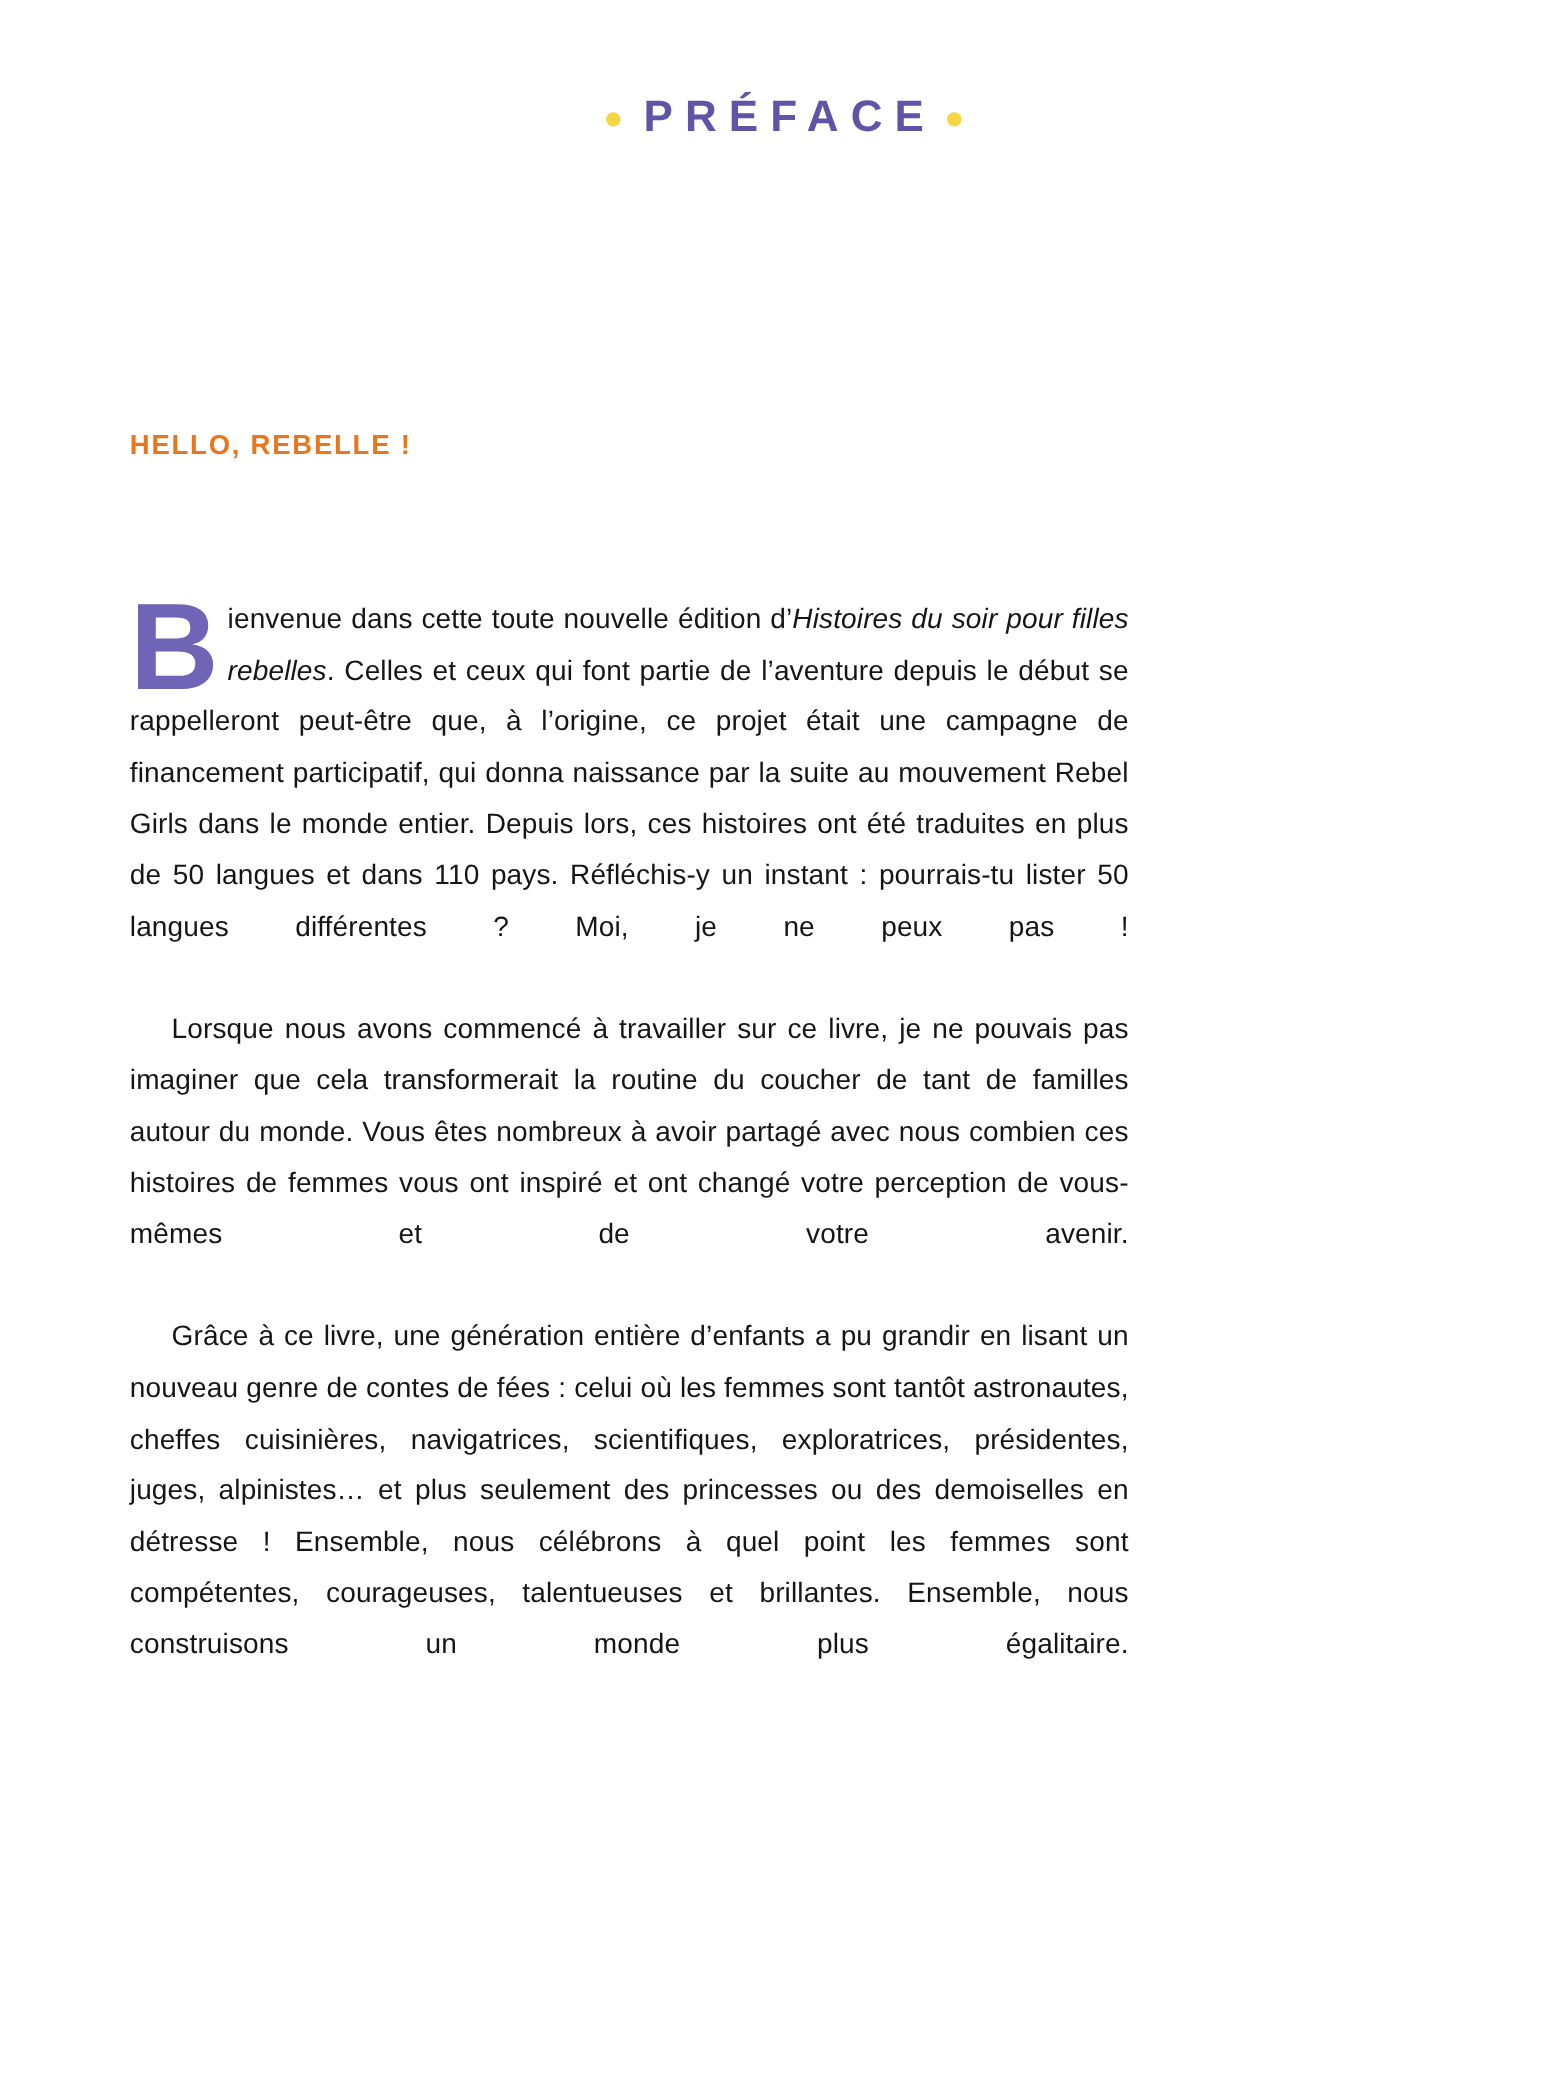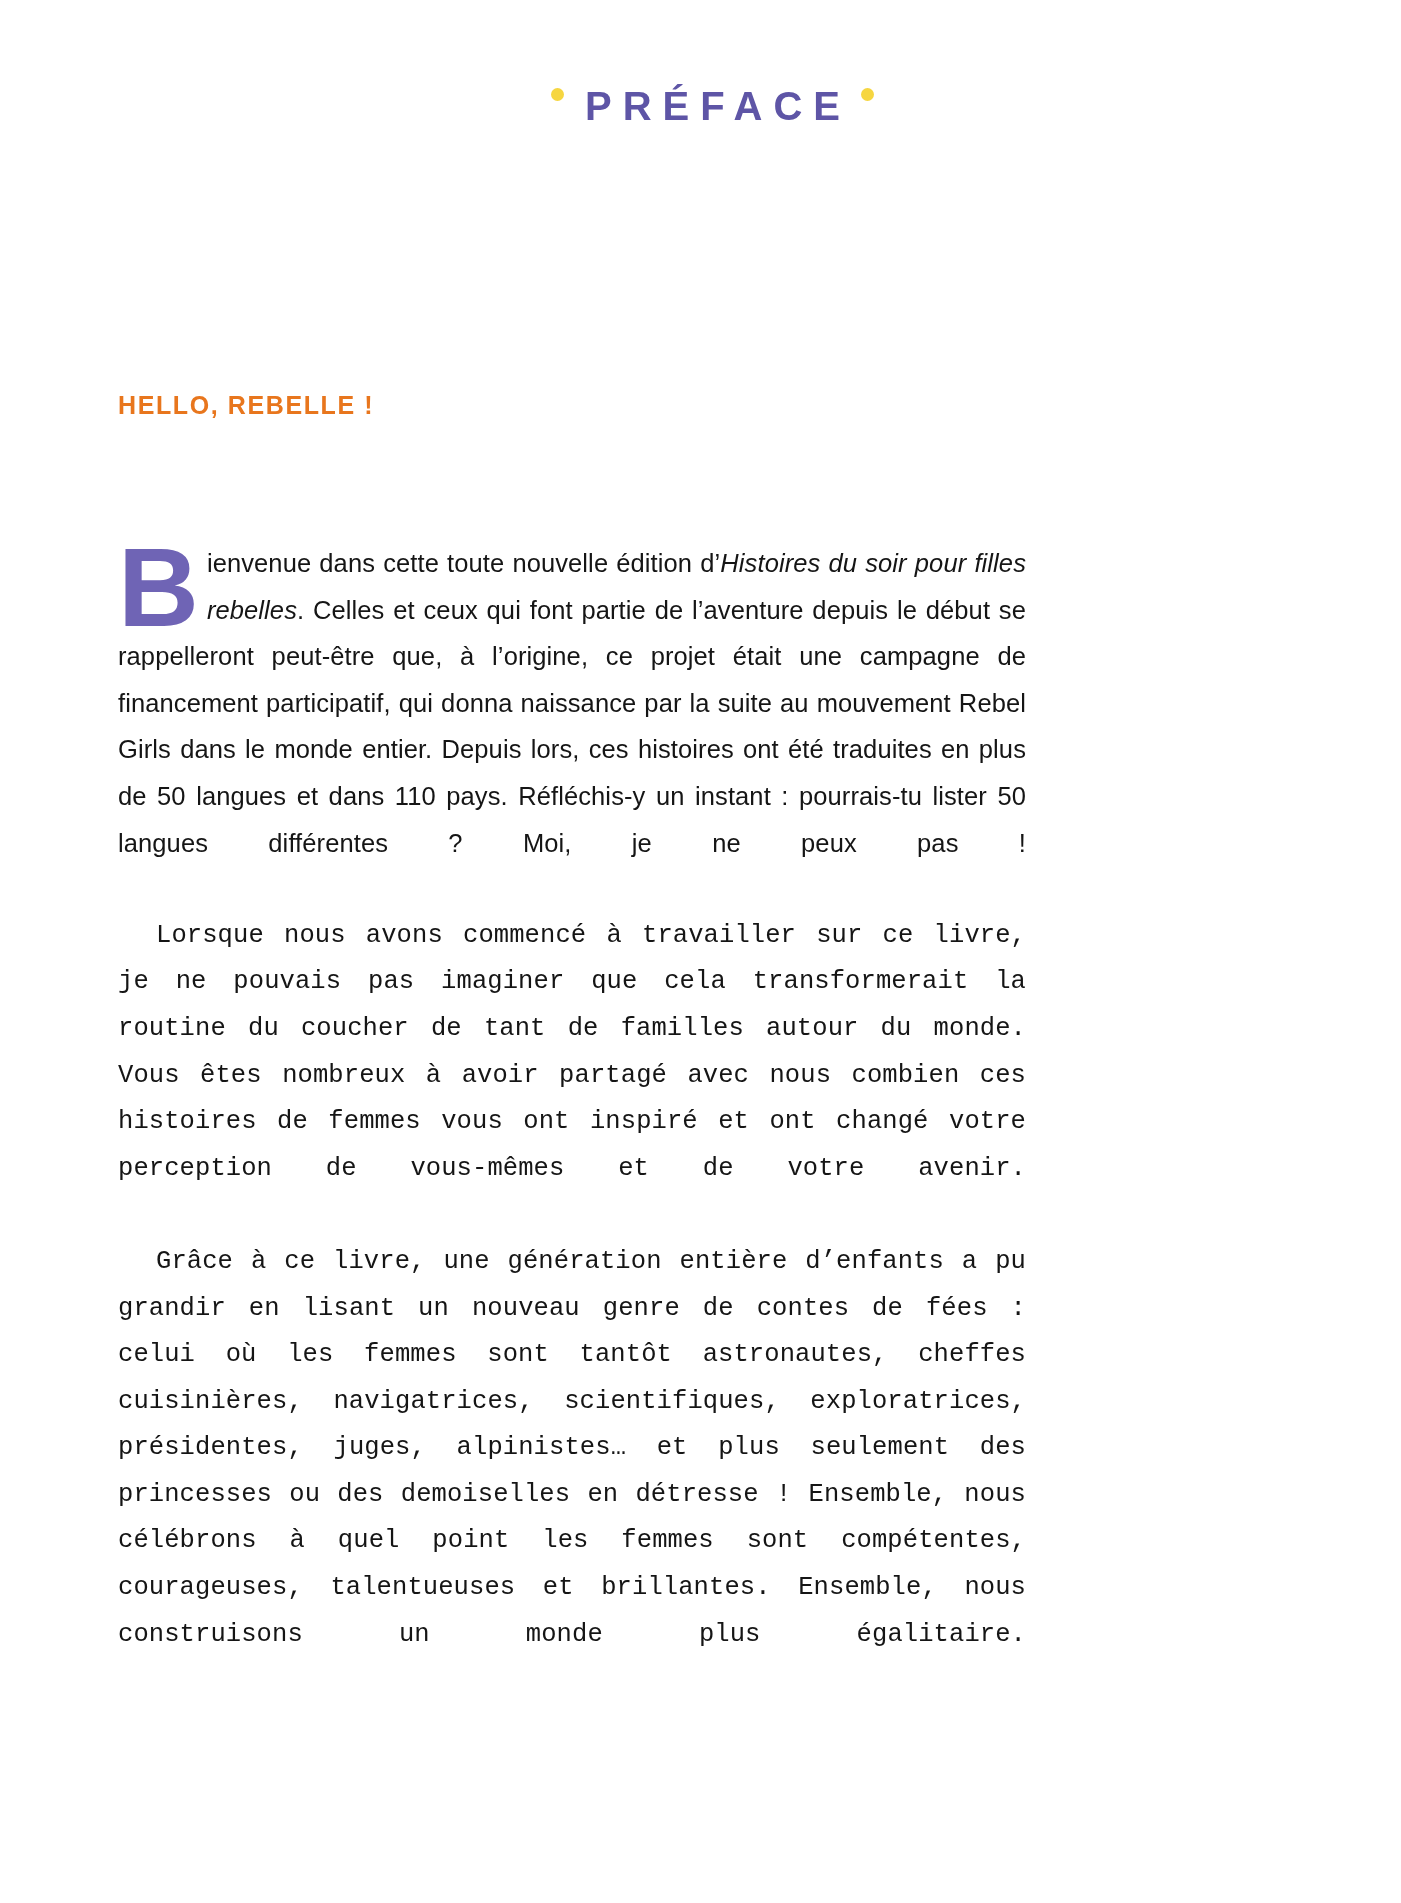--- a/index.html
+++ b/index.html
@@ -26,21 +26,21 @@
   }
 
   
   .chapter-title {
     position: absolute;
     top: 86px;
     left: 0;
     right: 0;
     text-align: center;
     display: flex;
-    align-items: flex-start;
+    align-items: center;
     justify-content: center;
     gap: 10px;
     user-select: none;
     padding-left: 24px;
   }
 
   .chapter-title .title-text {
     font-family: "Liberation Sans", "DejaVu Sans", sans-serif;
     font-weight: 700;
     font-size: 40px;
@@ -91,21 +91,20 @@
     color: #151515;
     text-align: justify;
     text-justify: inter-word;
     margin: 0;
     letter-spacing: 0.1px;
     hyphens: none;
   }
 
   .para + .para {
     text-indent: 38px;
-    font-family: Liberation Mono, monospace;
   }
 
   .para:last-child {
     text-align: justify;
   }
 
   
   .para::after {
     content: "";
     display: inline-block;

